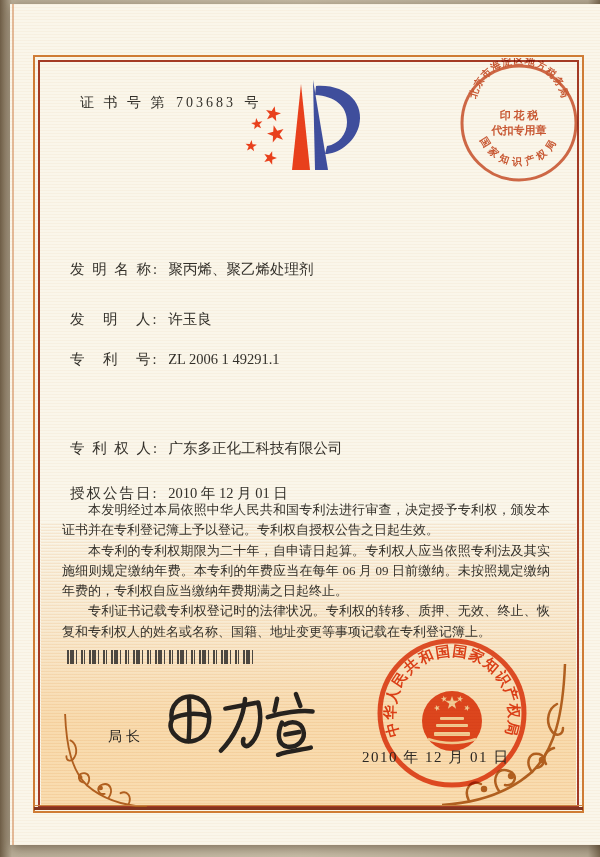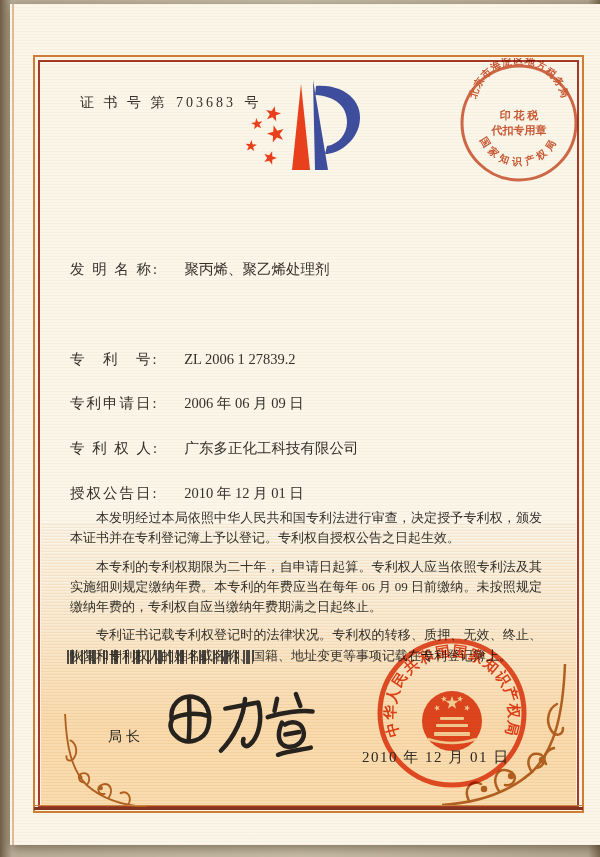--- a/index.html
+++ b/index.html
@@ -32,23 +32,23 @@
       linear-gradient(180deg,rgba(248,221,181,0) 0%,rgba(247,224,188,.5) 35%,rgba(248,215,166,.88) 70%,rgba(249,219,173,.95) 100%);
   }
   .cert-no{position:absolute;left:70px;top:90px;font-size:14px;letter-spacing:3px;z-index:2;}
   .cert-no span{margin-right:2px;}
   .title{
     position:absolute;left:28px;right:33px;top:180px;text-align:center;
     font-size:30px;font-weight:bold;letter-spacing:20px;text-indent:20px;color:#2e2a25;z-index:2;
   }
   .field{position:absolute;left:60px;font-size:14.5px;z-index:2;white-space:nowrap;}
   .field .lab{letter-spacing:2px;}
-  .field .val{margin-left:22px;}
+  .field .val{margin-left:6px;}
   .paras{position:absolute;left:52px;width:488px;top:496px;font-size:13px;line-height:20.3px;text-align:justify;z-index:2;}
-  .paras p{margin:8px;text-indent:2em;}
+  .paras p{margin:0;text-indent:2em;}
   .barcode{
     position:absolute;left:57px;top:646px;width:188px;height:14px;z-index:2;opacity:.85;
     background:repeating-linear-gradient(90deg,#2e2c2a 0 2px,transparent 2px 3px,#2e2c2a 3px 7px,transparent 7px 9px,#2e2c2a 9px 10px,transparent 10px 14px,#2e2c2a 14px 16px,transparent 16px 17px,#2e2c2a 17px 18px,transparent 18px 22px);
   }
   .signer-title{position:absolute;left:98px;top:724px;font-size:14px;letter-spacing:4px;z-index:3;color:#2a2722;}
   .signature{position:absolute;left:150px;top:672px;z-index:3;transform:rotate(-2deg);}
   .stamp{position:absolute;z-index:2;mix-blend-mode:multiply;}
   .stamp-tax{left:444px;top:54px;}
   .stamp-seal{left:364px;top:631px;}
   .seal-date{
@@ -108,27 +108,27 @@
     </text>
     <text x="65" y="61" text-anchor="middle" font-size="11" fill="#cd5c38" font-weight="bold">印 花 税</text>
     <text x="65" y="76" text-anchor="middle" font-size="11" fill="#cd5c38" font-weight="bold">代扣专用章</text>
   </svg>
 
 
   <div class="field" style="top:256px">
     <span class="lab">发 明 名 称:</span>
     <span class="val">聚丙烯、聚乙烯处理剂</span>
   </div>
+  <div class="field" style="top:306px">
+    <span class="lab">发　明　人:</span>
+    <span class="val">许玉良</span>
+  </div>
   <div class="field" style="top:346px">
     <span class="lab">专　利　号:</span>
-    <span class="val">ZL 2006 1 27839.2</span>
-  </div>
-  <div class="field" style="top:390px">
-    <span class="lab">专利申请日:</span>
-    <span class="val">2006 年 06 月 09 日</span>
+    <span class="val">ZL 2006 1 49291.1</span>
   </div>
   <div class="field" style="top:435px">
     <span class="lab">专 利 权 人:</span>
     <span class="val">广东多正化工科技有限公司</span>
   </div>
   <div class="field" style="top:480px">
     <span class="lab">授权公告日:</span>
     <span class="val">2010 年 12 月 01 日</span>
   </div>
 

